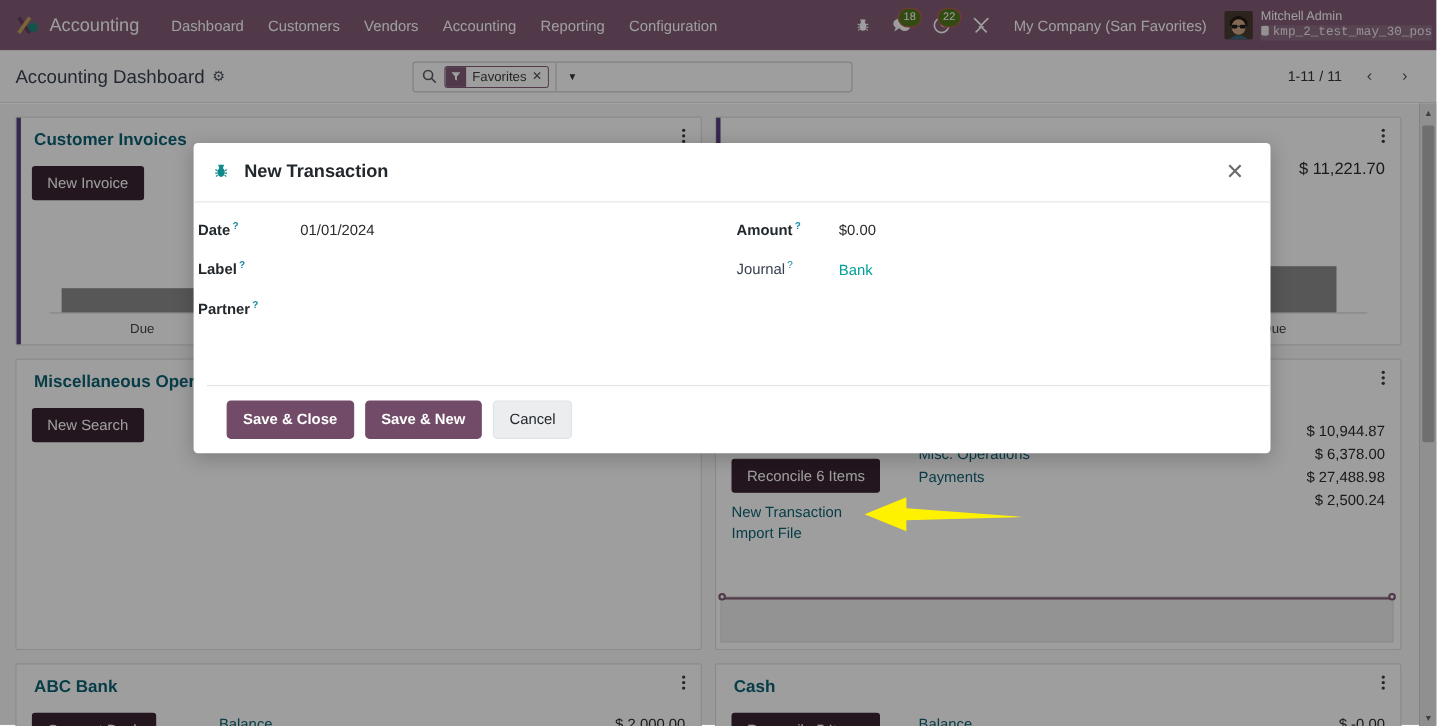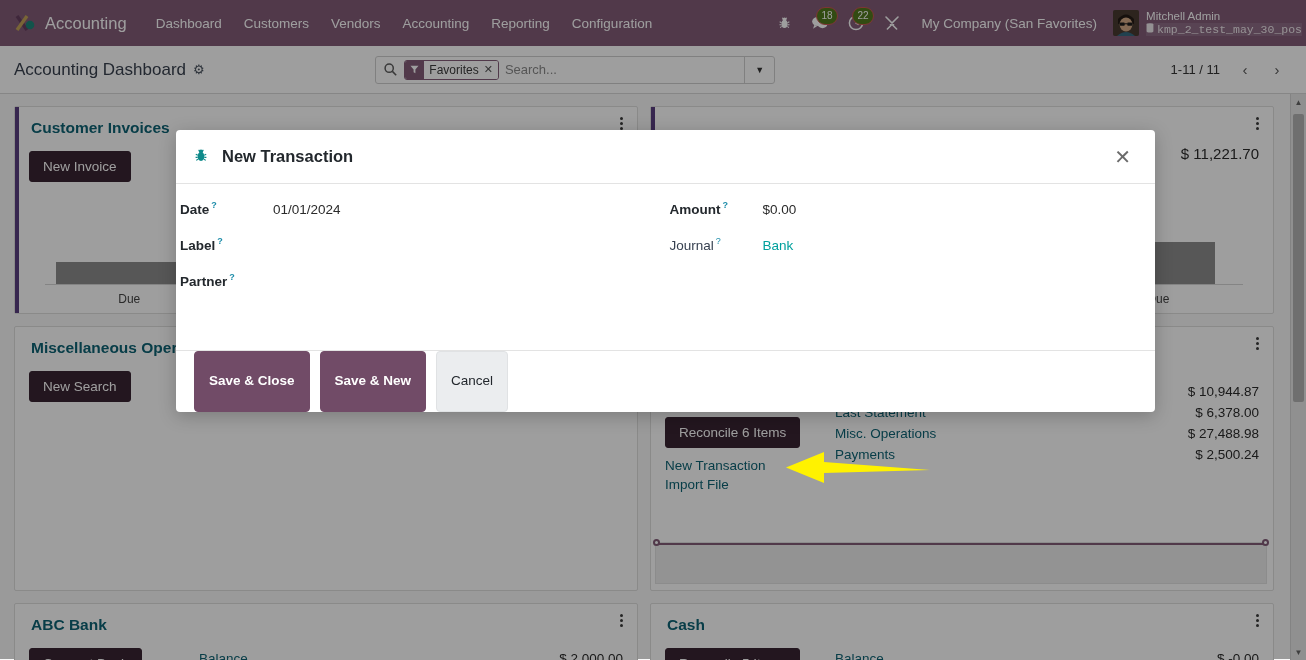--- a/index.html
+++ b/index.html
@@ -325,23 +325,24 @@
   .form-label.req { font-weight: bold; color: #23282d; }
   .sup {
     color: #1a8ba8; font-size: 9px;
     vertical-align: super; margin-left: 2px;
   }
   .form-value { font-size: 13.5px; color: #2b2b2b; padding-left: 8px; }
   .form-value.link { color: #00a09d; }
   .modal-footer {
     height: 62px;
     border-top: 1px solid #e3e3e3;
-    display: flex; 
+    display: flex; align-items: center;
     padding: 0 18px;
     gap: 10px;
+    margin-left: 12px;
   }
   .btn {
     font-size: 13.5px;
     border-radius: 4px;
     padding: 8px 14px;
     border: 1px solid transparent;
     line-height: 1.2;
     cursor: pointer;
   }
   .btn-primary { background: #714B67; color: #fff; border-color: #714B67; font-weight: bold; }
@@ -456,21 +457,20 @@
         </span>
         <span class="facet">
           <span class="facet-icon">
             <svg width="9" height="9" viewBox="0 0 10 10">
               <path d="M0.5 0.8 H9.5 L6 5 V9.2 L4 8 V5 Z" fill="#ffffff"></path>
             </svg>
           </span>
           <span class="facet-label">Favorites</span>
           <span class="facet-x">✕</span>
         </span>
-        <span class="search-placeholder">Search...</span>
         <span class="search-dd">▼</span>
       </div>
 
       <div class="pager">
         <span class="pager-count">1-11 / 11</span>
         <span class="pager-btn">‹</span>
         <span class="pager-btn">›</span>
       </div>
     </div>
 
@@ -525,21 +525,20 @@
             <i></i>
           </span>
         <div class="card-row-top">
           <div class="card-left">
             <a class="btn-primary-dark" style="margin-top:80px;">Reconcile 6 Items</a>
             <a class="link-line" style="margin-top:8px;">New Transaction</a>
             <a class="link-line">Import File</a>
           </div>
           <div class="card-mid" style="padding-top:44px;">
             <div class="kv-label">Balance</div>
-            <div class="kv-label">Last Statement</div>
             <div class="kv-label">Misc. Operations</div>
             <div class="kv-label">Payments</div>
           </div>
           <div class="card-right" style="padding-top:44px;">
             <div class="kv-val">$ 10,944.87</div>
             <div class="kv-val">$ 6,378.00</div>
             <div class="kv-val">$ 27,488.98</div>
             <div class="kv-val">$ 2,500.24</div>
           </div>
         </div>

